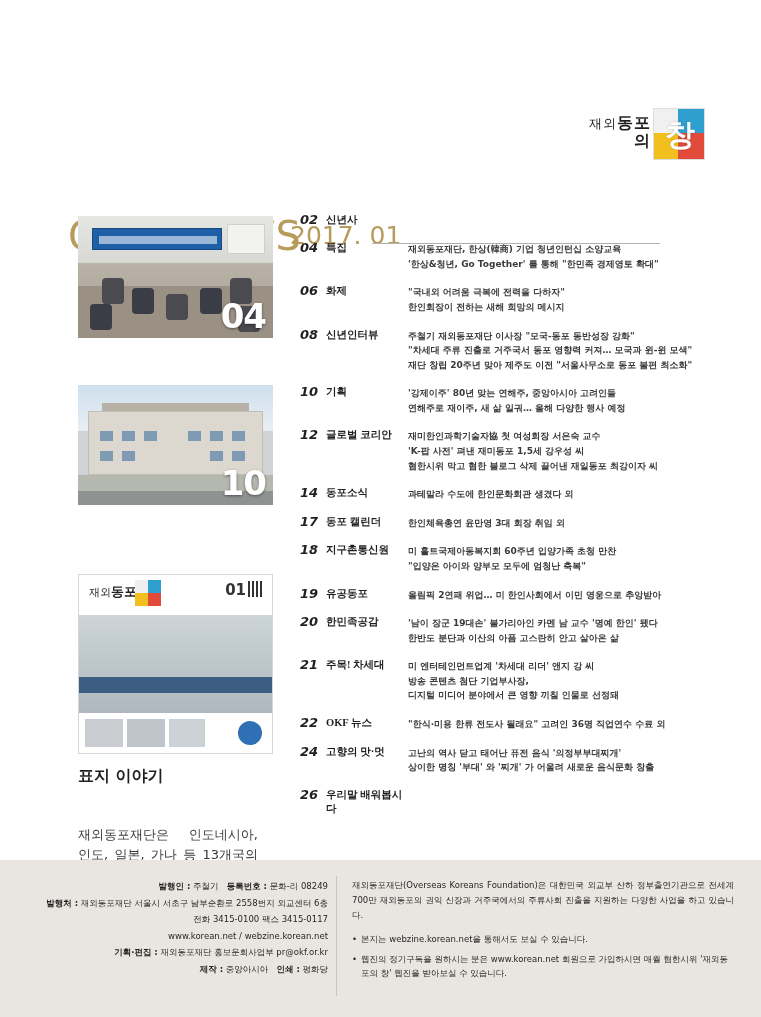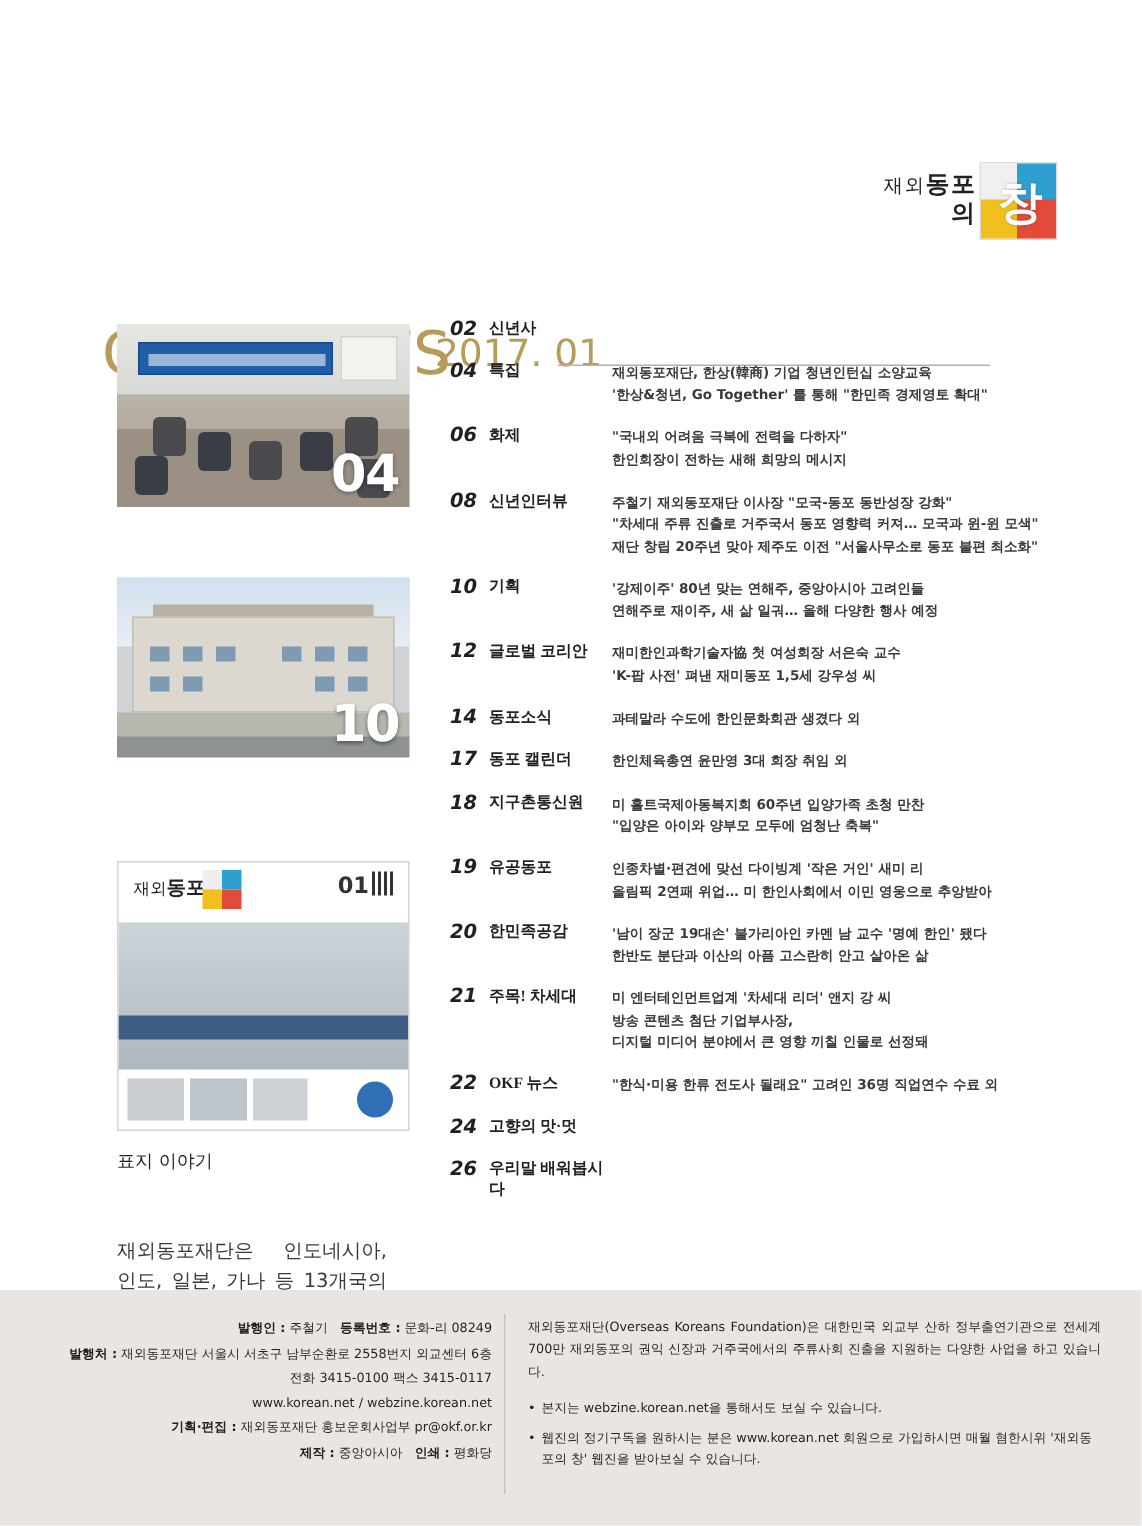--- a/index.html
+++ b/index.html
@@ -134,21 +134,21 @@
   .cov-photo { position:absolute; left:0; top:40px; width:100%; height:100px; background:linear-gradient(#cdd5d9,#aeb7bd); }
   .cov-band { position:absolute; left:0; top:62px; width:100%; height:16px; background:rgba(20,60,110,.75); }
   .cov-bottom { position:absolute; left:0; bottom:0; width:100%; height:40px; background:#ffffff; }
   .cov-grid { position:absolute; left:6px; bottom:6px; width:120px; height:28px;
      background: linear-gradient(90deg,#c9ccd0 0 38px,#fff 38px 42px,#bfc6cb 42px 80px,#fff 80px 84px,#cdd2d6 84px 120px);}
   .cov-seal { position:absolute; right:10px; bottom:8px; width:24px; height:24px; border-radius:50%; background:#2f6fb5; }
 
   .caption-title {
     position: absolute;
     left: 78px; top: 766px;
-    font-size: 12px; font-weight: 400;
+    font-size: 16px; font-weight: 700;
     color: #231f20;
   }
   .caption-body {
     position: absolute;
     left: 78px; top: 825px;
     width: 180px;
     font-size: 13px;
     line-height: 1.55;
     color: #3a3a3a;
     text-align: justify;
@@ -359,20 +359,21 @@
       <div>연해주로 재이주, 새 삶 일궈… 올해 다양한 행사 예정</div>
     </div>
   </div>
 
   <div class="toc-row">
     <div class="toc-num">12</div>
     <div class="toc-sec">글로벌 코리안</div>
     <div class="toc-lines">
       <div>재미한인과학기술자協 첫 여성회장 서은숙 교수</div>
       <div>'K-팝 사전' 펴낸 재미동포 1,5세 강우성 씨</div>
+      <div>혐한시위 막고 혐한 블로그 삭제 끌어낸 재일동포 최강이자 씨</div>
     </div>
   </div>
 
   <div class="toc-row">
     <div class="toc-num">14</div>
     <div class="toc-sec">동포소식</div>
     <div class="toc-lines">
       <div>과테말라 수도에 한인문화회관 생겼다 외</div>
     </div>
   </div>
@@ -391,21 +392,20 @@
     <div class="toc-lines">
       <div>미 홀트국제아동복지회 60주년 입양가족 초청 만찬</div>
       <div>"입양은 아이와 양부모 모두에 엄청난 축복"</div>
     </div>
   </div>
 
   <div class="toc-row">
     <div class="toc-num">19</div>
     <div class="toc-sec">유공동포</div>
     <div class="toc-lines">
-      <div>인종차별·편견에 맞선 다이빙계 '작은 거인' 새미 리</div>
       <div>올림픽 2연패 위업… 미 한인사회에서 이민 영웅으로 추앙받아</div>
     </div>
   </div>
 
   <div class="toc-row">
     <div class="toc-num">20</div>
     <div class="toc-sec">한민족공감</div>
     <div class="toc-lines">
       <div>'남이 장군 19대손' 불가리아인 카멘 남 교수 '명예 한인' 됐다</div>
       <div>한반도 분단과 이산의 아픔 고스란히 안고 살아온 삶</div>
@@ -426,20 +426,24 @@
     <div class="toc-num">22</div>
     <div class="toc-sec">OKF 뉴스</div>
     <div class="toc-lines">
       <div>"한식·미용 한류 전도사 될래요" 고려인 36명 직업연수 수료 외</div>
     </div>
   </div>
 
   <div class="toc-row">
     <div class="toc-num">24</div>
     <div class="toc-sec">고향의 맛·멋</div>
+    <div class="toc-lines">
+      <div>고난의 역사 닫고 태어난 퓨전 음식 '의정부부대찌개'</div>
+      <div>상이한 명칭 '부대' 와 '찌개' 가 어울려 새로운 음식문화 창출</div>
+    </div>
   </div>
 
   <div class="toc-row no-desc">
     <div class="toc-num">26</div>
     <div class="toc-sec">우리말 배워봅시다</div>
     <div class="toc-lines"></div>
   </div>
 
 </div>
 

